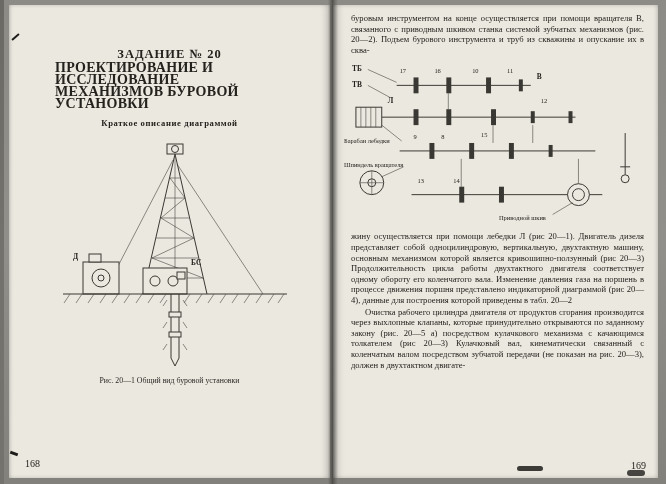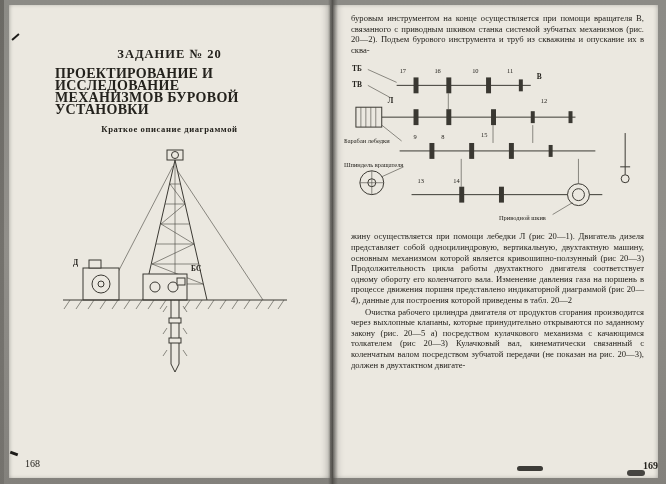--- a/index.html
+++ b/index.html
@@ -21,21 +21,21 @@
   .page-left  { left:9px;  width:321px; box-shadow:inset -6px 0 10px -6px rgba(0,0,0,.45), inset 2px 0 4px -2px rgba(0,0,0,.35); }
   .page-right { left:333px; width:325px; box-shadow:inset 7px 0 10px -6px rgba(0,0,0,.5), inset -2px 0 5px -2px rgba(0,0,0,.3); }
   .gutter-shadow {
     position:absolute; top:0; height:100%; width:10px; left:328px;
     background:linear-gradient(90deg, rgba(40,38,34,.0), rgba(40,38,34,.55) 45%, rgba(40,38,34,.25) 70%, rgba(40,38,34,0));
     z-index:5;
   }
 
   .title {
     text-align:center; font-weight:bold; font-size:12.5px;
-    letter-spacing:1px; margin:42px 30px 6px 30px;
+    letter-spacing:1px; margin:42px 30px 0 30px;
   }
   .subtitle {
     font-weight:bold; font-size:14px;
     line-height:12px; margin:0 46px 8px 46px; letter-spacing:.3px;
   }
   .section-heading {
     text-align:center; font-weight:bold; font-size:8.6px;
     letter-spacing:.6px; margin:4px 0 8px 0;
   }
   .body-text {
@@ -50,21 +50,21 @@
   .fig1 { margin-top:6px; }
   .fig1 svg { display:block; margin:0 auto; }
   .caption {
     font-size:7.8px; line-height:9.5px; text-align:center; color:#2a2823;
   }
   .caption-fig1 { width:150px; margin:2px auto 0 auto; }
   .caption-fig2 { margin:1px auto 4px auto; }
 
   .page-number { position:absolute; font-size:10px; color:#24221d;margin-top:16px; }
   .pn-left  { left:16px; bottom:9px; }
-  .pn-right { right:0; bottom:7px;font-weight:bold; }
+  .pn-right { right:12px; bottom:7px; }
 
   .svg-line  { stroke:#3a3832; stroke-width:1; fill:none; }
   .svg-thin  { stroke:#45433c; stroke-width:.6; fill:none; }
   .svg-fillrect { fill:#3a3832; }
   .svg-open  { fill:#ebe8e0; stroke:#3a3832; stroke-width:1; }
   .svg-label { font-family:"Liberation Serif", serif; font-size:6.5px; fill:#24221d; }
   .svg-label-b { font-family:"Liberation Serif", serif; font-size:7.5px; font-weight:bold; fill:#24221d; }
 
   
   .artifact { position:absolute; background:#1d1c19; z-index:6; }
@@ -129,20 +129,21 @@
         </g>
 
         <g>
           <path class="svg-line" d="M146 158 L146 222 M154 158 L154 222"></path>
           <rect class="svg-open" x="144" y="176" width="12" height="5"></rect>
           <rect class="svg-open" x="144" y="196" width="12" height="5"></rect>
           <path class="svg-line" d="M146 222 L150 230 L154 222"></path>
           <path class="svg-thin" d="M142 164 L138 170 M158 164 L162 170 M142 186 L138 192 M158 186 L162 192 M142 208 L138 214 M158 208 L162 214"></path>
         </g>
       </svg>
+      <div class="caption caption-fig1">Рис. 20—1  Общий вид буровой установки</div>
     </div>
 
     <div class="page-number pn-left">168</div>
   </div>
 
   <div class="gutter-shadow"></div>
 
   <div class="page page-right">
 
     <p class="body-text cont" style="margin-top:8px">буровым инструментом на конце осуществляется при помощи вращателя В, связанного с приводным шкивом станка системой зубчатых механизмов (рис. 20—2). Подъем бурового инструмента и труб из скважины и опускание их в сква-</p>

